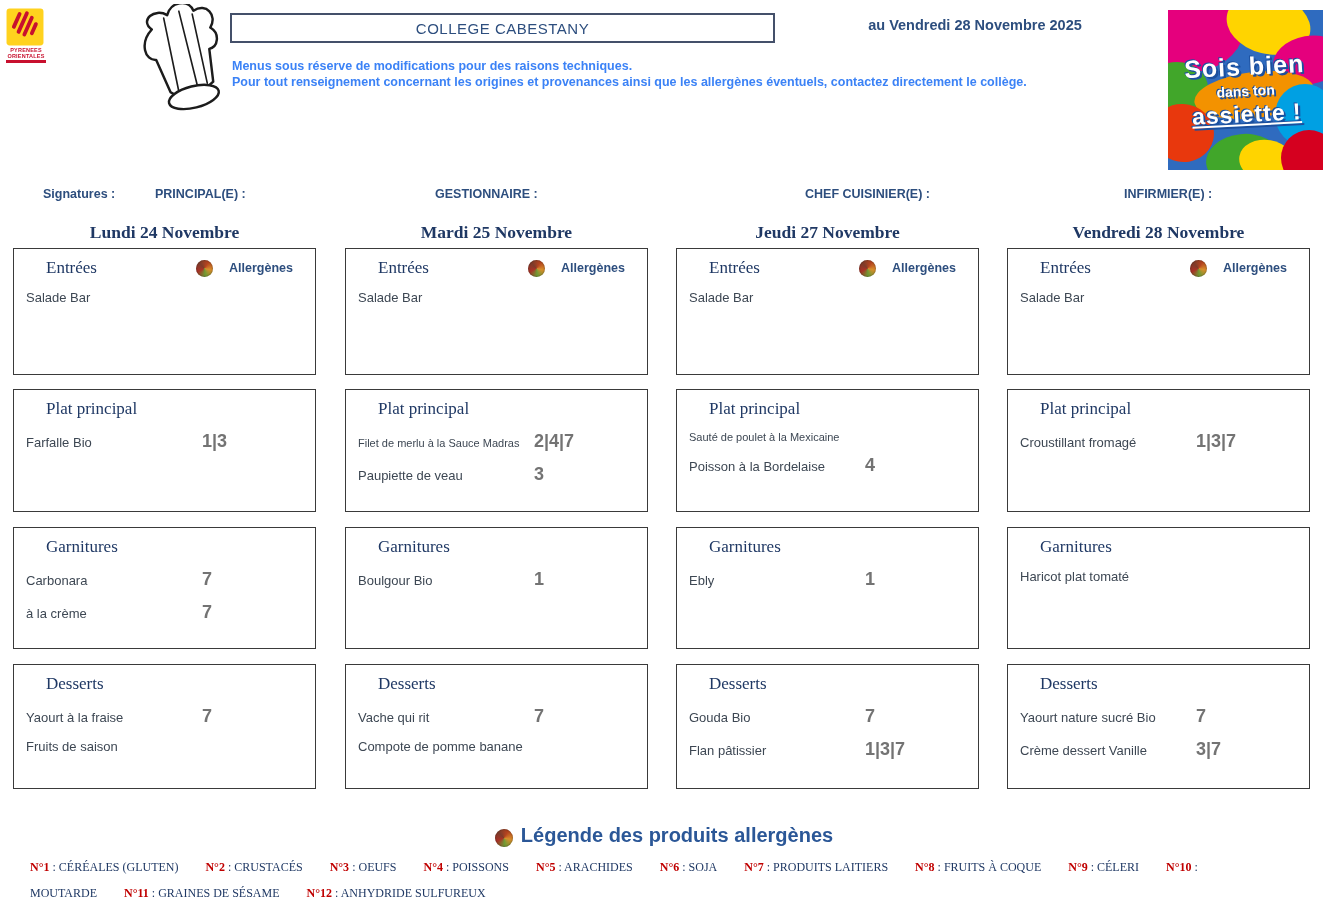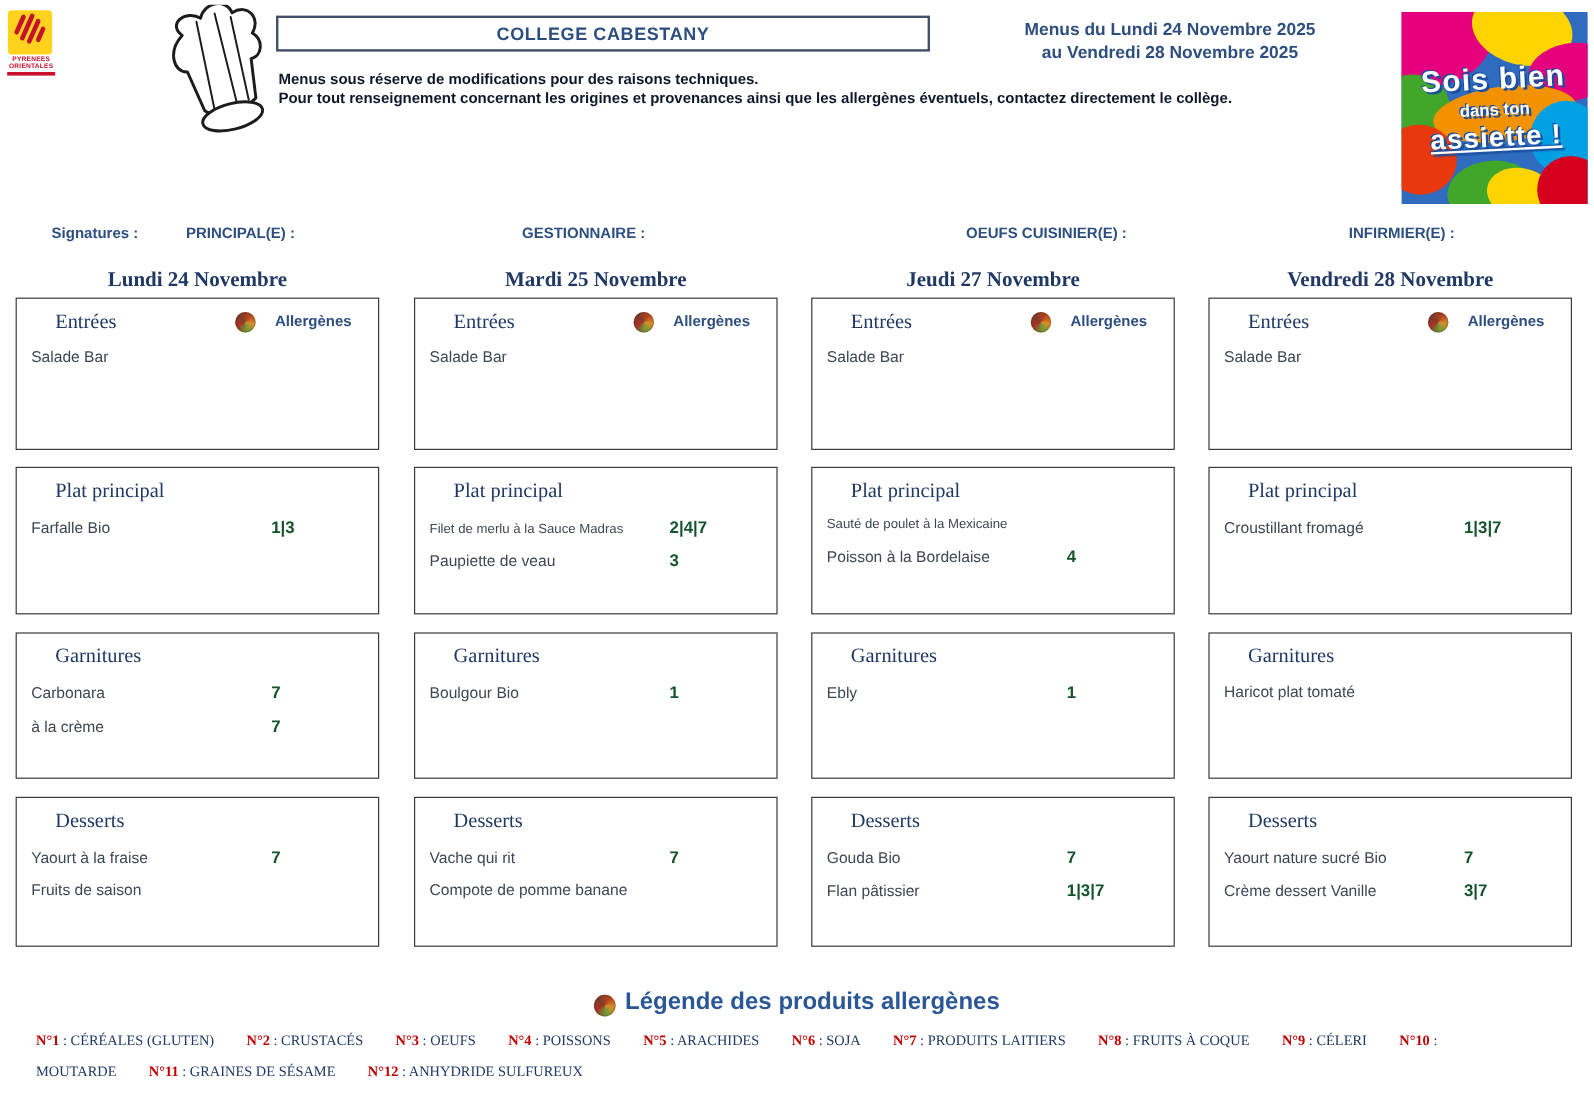--- a/index.html
+++ b/index.html
@@ -11,24 +11,24 @@
   .po-logo { position:absolute; left:6px; top:8px; width:40px; }
   .po-logo svg { display:block; }
   .po-text { color:#c8102e; font-weight:bold; font-size:5.5px; line-height:6px;
              text-align:center; letter-spacing:.2px; margin-top:1px; }
   .po-bar { height:3px; background:#c8102e; margin-top:1px; }
 
   .chef-hat { position:absolute; left:136px; top:4px; width:92px; height:116px; }
 
   .title-box { position:absolute; left:230px; top:13px; width:545px; height:30px;
                border:2px solid #44506a; display:flex; align-items:center; justify-content:center;
-               font-weight:bold; font-size:15px; color:#2d4e7e; letter-spacing:.5px;text-align:center; }
+               font-weight:normal; font-size:15px; color:#2d4e7e; letter-spacing:.5px;text-align:center; }
 
   .disclaimer { position:absolute; left:232px; top:58px; width:840px;
-                font-weight:bold; font-size:12.5px; line-height:16px; color:#0f172a; }
+                font-weight:bold; font-size:12.5px; line-height:16px; color:#3b82f6; }
 
   .dates { position:absolute; left:830px; top:16px; width:290px; text-align:center;
            font-weight:bold; font-size:14.5px; line-height:19px; color:#2d4e7e; }
 
   
   .assiette { position:absolute; left:1168px; top:10px; width:155px; height:160px;
               overflow:hidden; background:#2f6bbf; }
   .assiette .blob { position:absolute; }
   .b1 { background:#e5007d; width:95px; height:75px; left:-18px; top:-14px; border-radius:55%; transform:rotate(-18deg); }
   .b2 { background:#ffd400; width:85px; height:60px; left:58px; top:-16px; border-radius:50%; transform:rotate(14deg); }
@@ -75,21 +75,21 @@
   .section-title { font-family:"Liberation Serif", serif; font-size:17px; color:#1f3864; }
   .badge { display:flex; align-items:center; gap:16px; }
   .badge-label { font-weight:bold; font-size:12.5px; color:#2d4e7e; }
   .allergen-dot { width:17px; height:17px; border-radius:50%;
       background:conic-gradient(from 30deg,#b5431f,#d98e2b,#6f9a34,#a93226,#7d3c2a,#b5431f);
       box-shadow:inset 0 0 2px rgba(0,0,0,.5); flex:0 0 auto; }
 
   .item-row { display:flex; align-items:baseline; padding:0 8px 0 12px; margin-top:12px; }
   .item-name { width:176px; font-size:13px; color:#3d4753; }
   .item-name.small { font-size:11px; }
-  .item-code { font-weight:bold; font-size:14px; color:#14532d;margin-left:24px; }
+  .item-code { font-weight:bold; font-size:18px; color:#737373; }
 
   
   .legend { position:absolute; top:824px; left:0; width:1328px; }
   .legend-title-row { display:flex; align-items:flex-end; justify-content:center; gap:8px; }
   .legend-title { font-weight:bold; font-size:20px; color:#2b5797; }
   .legend-title-row .allergen-dot { width:18px; height:18px; }
   #legend-items { margin:7px 28px 0 30px; font-family:"Liberation Serif", serif;
                   font-size:12px; line-height:26px; color:#1f3864; }
   .legend-item { margin-right:27px; }
   .lg-num { color:#c00000; font-weight:bold; }
@@ -130,21 +130,20 @@
 
   <div class="title-box">
     <span>COLLEGE CABESTANY</span>
   </div>
   <div class="disclaimer">
     <div>Menus sous réserve de modifications pour des raisons techniques.</div>
     <div>Pour tout renseignement concernant les origines et provenances ainsi que les allergènes éventuels, contactez directement le collège.</div>
   </div>
 
   <div class="dates">
-    <div>Menus du Lundi 24 Novembre 2025</div>
     <div>au Vendredi 28 Novembre 2025</div>
   </div>
 
   <div class="assiette">
     <div class="blob b1"></div>
     <div class="blob b2"></div>
     <div class="blob b3"></div>
     <div class="blob b4"></div>
     <div class="blob b5"></div>
     <div class="blob b6"></div>
@@ -156,21 +155,21 @@
       <div class="as1">Sois bien</div>
       <div class="as2">dans ton</div>
       <div class="as3">assiette !</div>
     </div>
   </div>
 
   <div class="sig-row">
     <span class="sg0">Signatures :</span>
     <span class="sg1">PRINCIPAL(E) :</span>
     <span class="sg2">GESTIONNAIRE  :</span>
-    <span class="sg3">OEUFS CUISINIER(E) :</span>
+    <span class="sg3">CHEF CUISINIER(E) :</span>
     <span class="sg4">INFIRMIER(E) :</span>
   </div>
 
   <div id="menu-grid">
       <div class="menu-col">
         <div class="day-title">Lundi 24 Novembre</div>
         <div class="section-box sec0">
           <div class="section-head">
             <div class="section-title">Entrées</div>
             <div class="badge">

